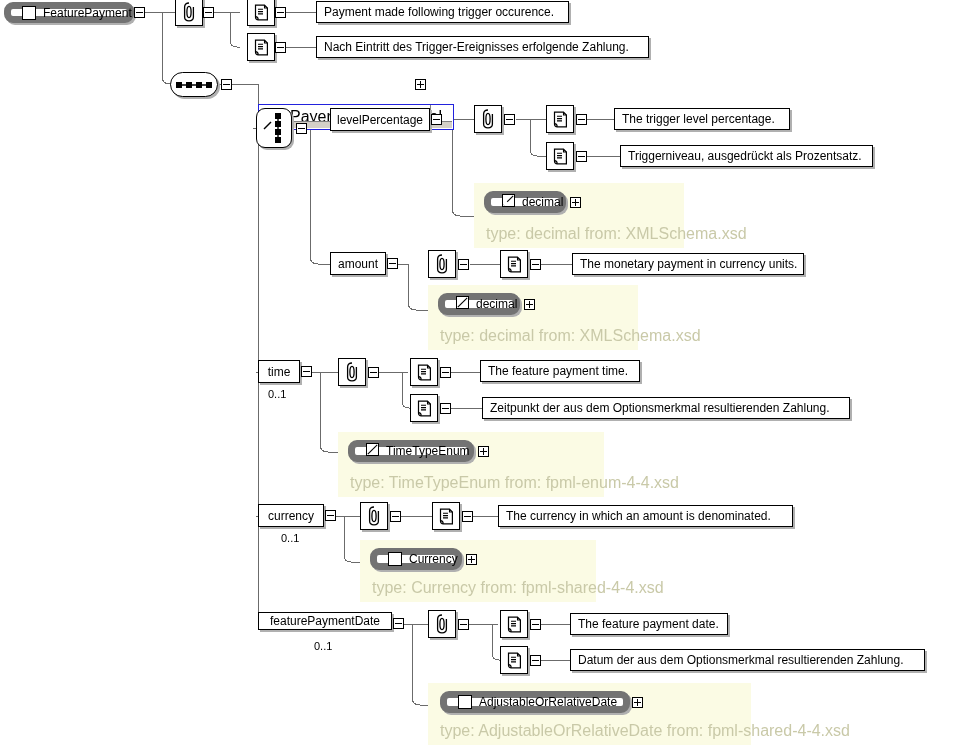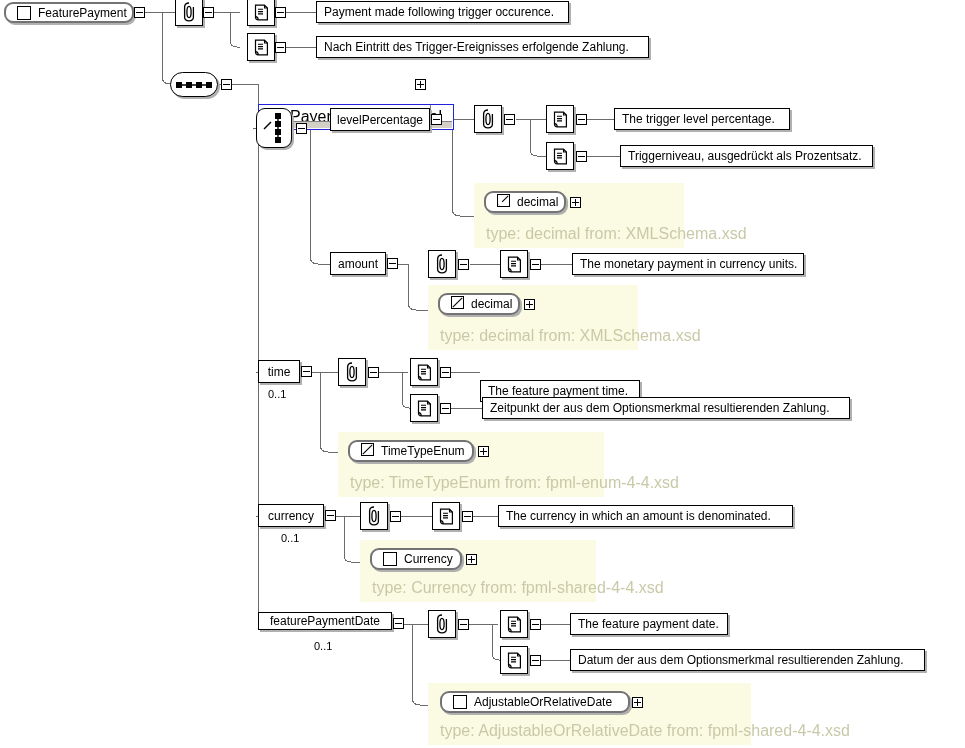--- a/index.html
+++ b/index.html
@@ -38,21 +38,21 @@
     white-space: nowrap;
     font-size: 12px;
     line-height: 1;
   }
 
   
   .oct {
     position: absolute;
     box-sizing: border-box;
     background: #ffffff;
-    border: 2px solid #737373;
+    border: 7px solid #737373;
     border-radius: 9px;
     box-shadow: 2px 2px 0 #b0b0b0;
     display: flex;
     align-items: center;
     gap: 7px;
     padding: 0 11px;
     white-space: nowrap;
     font-size: 12px;
   }
 
@@ -486,21 +486,21 @@
   <div class="icobox" style="left:410px; top:358px;">
     <svg width="17" height="19" viewBox="0 0 17 19">
       <path d="M2.5 2.2 L11.5 2.2 L14.4 5 L14.4 16.8 L5.2 16.8
                C3.5 16.8 2.5 15.6 2.5 14.2 Z" fill="#fff" stroke="#000" stroke-width="1.2"></path>
       <path d="M11.5 2.2 L11.5 5 L14.4 5" fill="none" stroke="#000" stroke-width="1.1"></path>
       <path d="M5 6.3 H10 M5 8.6 H10 M5 10.9 H10" stroke="#000" stroke-width="1.1"></path>
       <path d="M2.5 13.6 C4.6 13.6 5.2 14.6 5.2 16.8" fill="none" stroke="#000" stroke-width="1.1"></path>
     </svg>
   </div>
   <div class="tog" style="left:440px; top:367px;"></div>
-  <div class="node doc" style="left:480px; top:380px; width:160px; height:22px;">
+  <div class="node doc" style="left:480px; top:360px; width:160px; height:22px;">
     <span class="lbl">The feature payment time.</span>
   </div>
 
   <div class="icobox" style="left:410px; top:394px;">
     <svg width="17" height="19" viewBox="0 0 17 19">
       <path d="M2.5 2.2 L11.5 2.2 L14.4 5 L14.4 16.8 L5.2 16.8
                C3.5 16.8 2.5 15.6 2.5 14.2 Z" fill="#fff" stroke="#000" stroke-width="1.2"></path>
       <path d="M11.5 2.2 L11.5 5 L14.4 5" fill="none" stroke="#000" stroke-width="1.1"></path>
       <path d="M5 6.3 H10 M5 8.6 H10 M5 10.9 H10" stroke="#000" stroke-width="1.1"></path>
       <path d="M2.5 13.6 C4.6 13.6 5.2 14.6 5.2 16.8" fill="none" stroke="#000" stroke-width="1.1"></path>

